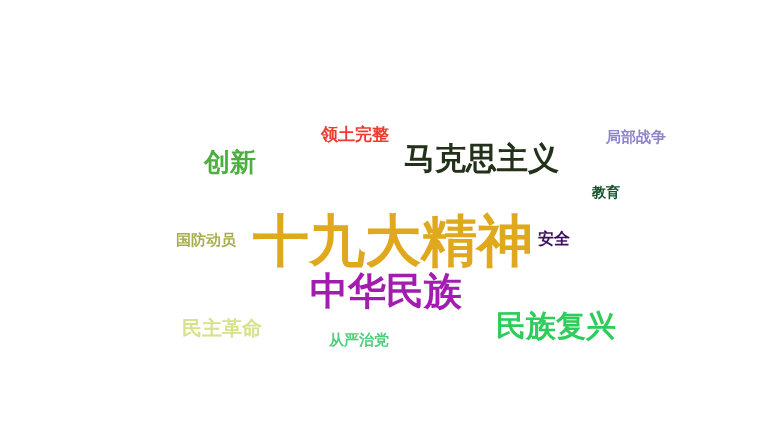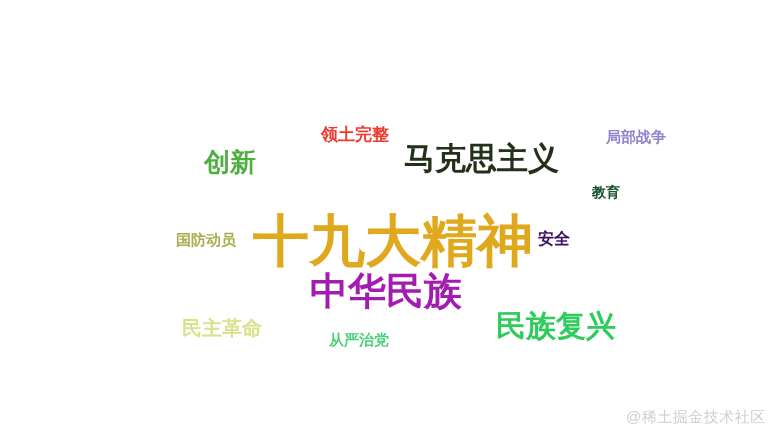--- a/index.html
+++ b/index.html
@@ -46,14 +46,13 @@
     <span class="cloud-word" style="left: 404px; top: 143px; font-size: 31px; color: rgb(35, 48, 26);">马克思主义</span>
     <span class="cloud-word" style="left: 496px; top: 299px; font-size: 30px; color: rgb(46, 204, 90); margin-top: 12px;">民族复兴</span>
     <span class="cloud-word" style="left: 204px; top: 149px; font-size: 26px; color: rgb(76, 175, 63);">创新</span>
     <span class="cloud-word" style="left: 182px; top: 318px; font-size: 20px; color: rgb(215, 226, 138);">民主革命</span>
     <span class="cloud-word" style="left: 321px; top: 126px; font-size: 17px; color: rgb(238, 59, 48);">领土完整</span>
     <span class="cloud-word" style="left: 574px; top: 129px; font-size: 15px; color: rgb(142, 131, 206); margin-left: 32px;">局部战争</span>
     <span class="cloud-word" style="left: 176px; top: 232px; font-size: 15px; color: rgb(168, 174, 78);">国防动员</span>
     <span class="cloud-word" style="left: 321px; top: 332px; font-size: 15px; color: rgb(76, 207, 122); margin-left: 8px;">从严治党</span>
     <span class="cloud-word" style="left: 592px; top: 185px; font-size: 14px; color: #14532d;">教育</span>
     <span class="cloud-word" style="left: 538px; top: 231px; font-size: 16px; color: rgb(59, 16, 96);">安全</span>
-    <span class="watermark" style="left: 626px; top: 409px; color: rgb(207, 207, 207);">@稀土掘金技术社区</span>
   </div>
 
 </body></html>

